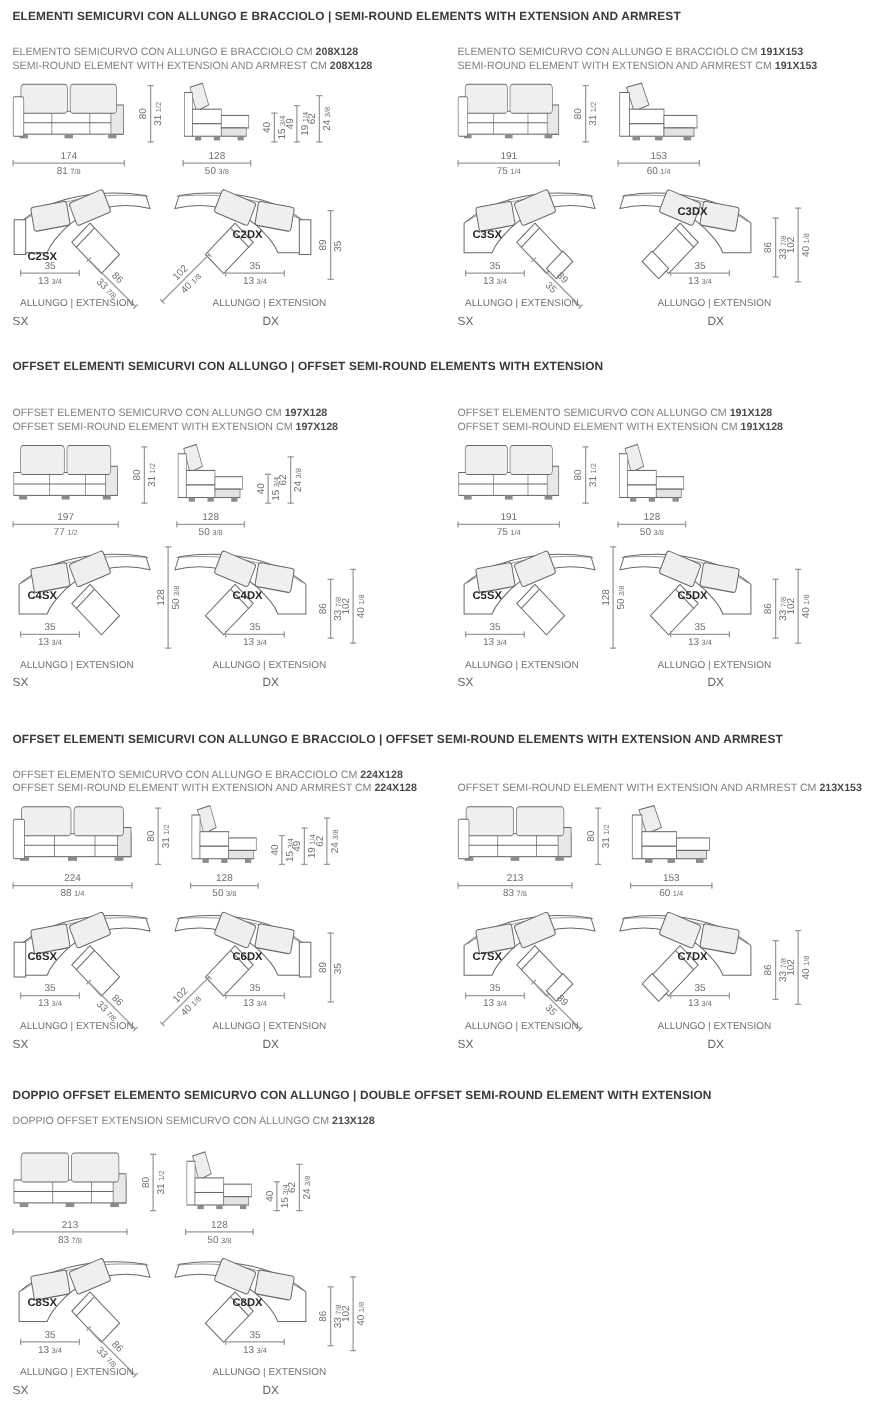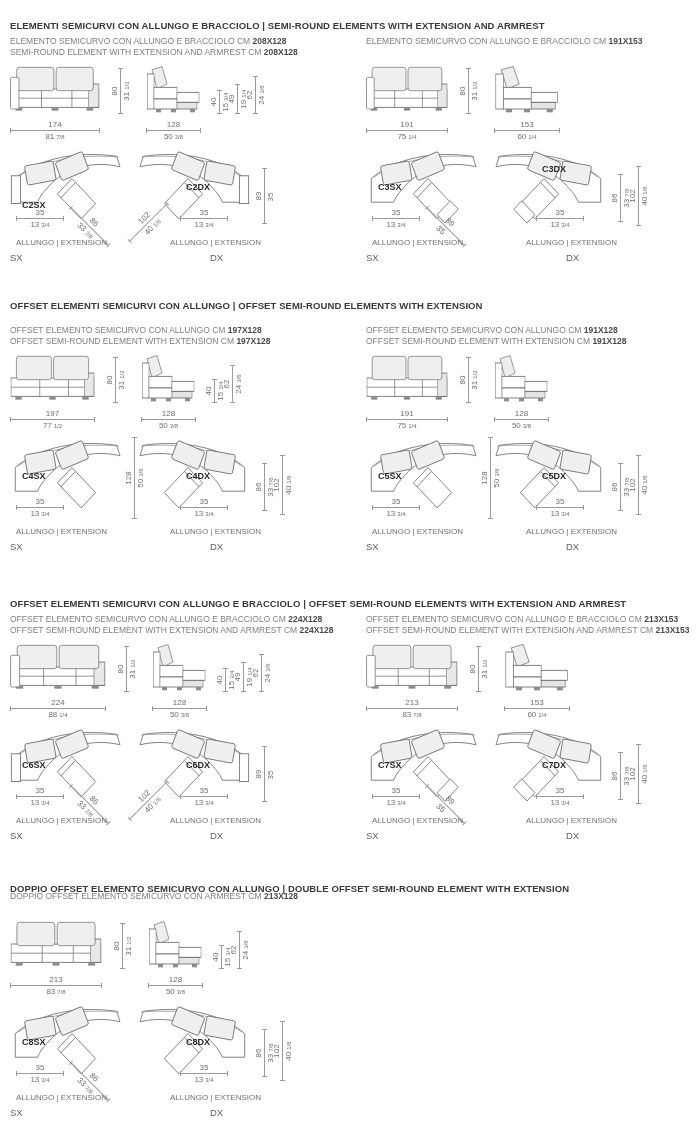--- a/index.html
+++ b/index.html
@@ -1,19 +1,19 @@
 <!DOCTYPE html>
 <html><head>
 <meta charset="utf-8">
 <style>
   html,body{margin:0;padding:0;background:#fff;}
   .page{position:relative;width:700px;height:1121px;background:#fff;overflow:hidden;
         font-family:"Liberation Sans", sans-serif;-webkit-font-smoothing:antialiased;}
   .sec-h{position:absolute;left:10px;font-size:9.5px;font-weight:bold;color:#39393b;
-         letter-spacing:.1px;white-space:nowrap;margin-top:12px;}
+         letter-spacing:.1px;white-space:nowrap;}
   .block{position:absolute;width:334px;height:230px;}
   .t{position:absolute;left:0;font-size:8.5px;line-height:11px;color:#808083;white-space:nowrap;}
   .t b{color:#4a4a4d;font-weight:bold;}
   .ti{top:0}.te{top:11px}
   svg.draw{position:absolute;overflow:visible;}
   .flip{transform:scaleX(-1);}
   
   .hdim,.vdim,.ddim{position:absolute;}
   .vdim{transform-origin:0 0;transform:rotate(-90deg);}
   .ddim{transform-origin:0 0;}
@@ -159,20 +159,21 @@
         <div class="in"><span>13</span><span class="fr">3/4</span></div>
       </div>
     <div class="lbl" style="left:6px;top:202px">ALLUNGO | EXTENSION</div>
     <div class="lbl" style="left:160px;top:202px">ALLUNGO | EXTENSION</div>
     <div class="sd" style="left:0;top:216px">SX</div>
     <div class="sd" style="left:200px;top:216px">DX</div>
   </div>
 
   <div class="block" style="left:366px;top:36px">
     <div class="t ti"><span>ELEMENTO SEMICURVO CON ALLUNGO E BRACCIOLO CM</span> <b>191X153</b></div>
+    <div class="t te"><span>SEMI-ROUND ELEMENT WITH EXTENSION AND ARMREST CM</span> <b>191X153</b></div>
     <svg class="draw" style="left:0;top:28px;width:82px;height:50px" viewBox="0 0 160 60" preserveAspectRatio="none">
         <use href="#g-front-arm"></use>
       </svg>
     <div class="vdim" style="left:92px;top:78px;width:46px">
         <div class="cm">80</div>
         <div class="bar"></div>
         <div class="in"><span>31</span><span class="fr">1/2</span></div>
       </div>
     <svg class="draw" style="left:128px;top:28px;width:66px;height:50px" viewBox="0 0 110 60" preserveAspectRatio="none">
         <use href="#g-side"></use>
@@ -434,21 +435,20 @@
         <div class="bar"></div>
         <div class="in"><span>13</span><span class="fr">3/4</span></div>
       </div>
     <div class="lbl" style="left:6px;top:202px">ALLUNGO | EXTENSION</div>
     <div class="lbl" style="left:160px;top:202px">ALLUNGO | EXTENSION</div>
     <div class="sd" style="left:0;top:216px">SX</div>
     <div class="sd" style="left:200px;top:216px">DX</div>
   </div>
 
   <div class="block" style="left:366px;top:614px">
-    <div class="t ti"><span>OFFSET ELEMENTO SEMICURVO CON ALLUNGO E BRACCIOLO CM</span> <b>213X153</b></div>
     <div class="t te"><span>OFFSET SEMI-ROUND ELEMENT WITH EXTENSION AND ARMREST CM</span> <b>213X153</b></div>
     <svg class="draw" style="left:0;top:28px;width:92px;height:50px" viewBox="0 0 160 60" preserveAspectRatio="none">
         <use href="#g-front-arm"></use>
       </svg>
     <div class="vdim" style="left:102px;top:78px;width:46px">
         <div class="cm">80</div>
         <div class="bar"></div>
         <div class="in"><span>31</span><span class="fr">1/2</span></div>
       </div>
     <svg class="draw" style="left:138px;top:28px;width:66px;height:50px" viewBox="0 0 110 60" preserveAspectRatio="none">
@@ -497,21 +497,21 @@
         <div class="bar"></div>
         <div class="in"><span>13</span><span class="fr">3/4</span></div>
       </div>
     <div class="lbl" style="left:6px;top:202px">ALLUNGO | EXTENSION</div>
     <div class="lbl" style="left:160px;top:202px">ALLUNGO | EXTENSION</div>
     <div class="sd" style="left:0;top:216px">SX</div>
     <div class="sd" style="left:200px;top:216px">DX</div>
   </div>
 
   <div class="block" style="left:10px;top:891px">
-    <div class="t ti"><span>DOPPIO OFFSET ELEMENTO SEMICURVO CON ARMREST CM</span> <b>213X128</b></div>
+    <div class="t ti"><span>DOPPIO OFFSET EXTENSION SEMICURVO CON ALLUNGO CM</span> <b>213X128</b></div>
     <svg class="draw" style="left:0;top:28px;width:92px;height:50px" viewBox="0 0 160 60" preserveAspectRatio="none">
         <use href="#g-front"></use>
       </svg>
     <div class="vdim" style="left:102px;top:78px;width:46px">
         <div class="cm">80</div>
         <div class="bar"></div>
         <div class="in"><span>31</span><span class="fr">1/2</span></div>
       </div>
     <svg class="draw" style="left:138px;top:28px;width:55px;height:50px" viewBox="0 0 110 60" preserveAspectRatio="none">
         <use href="#g-side"></use>

